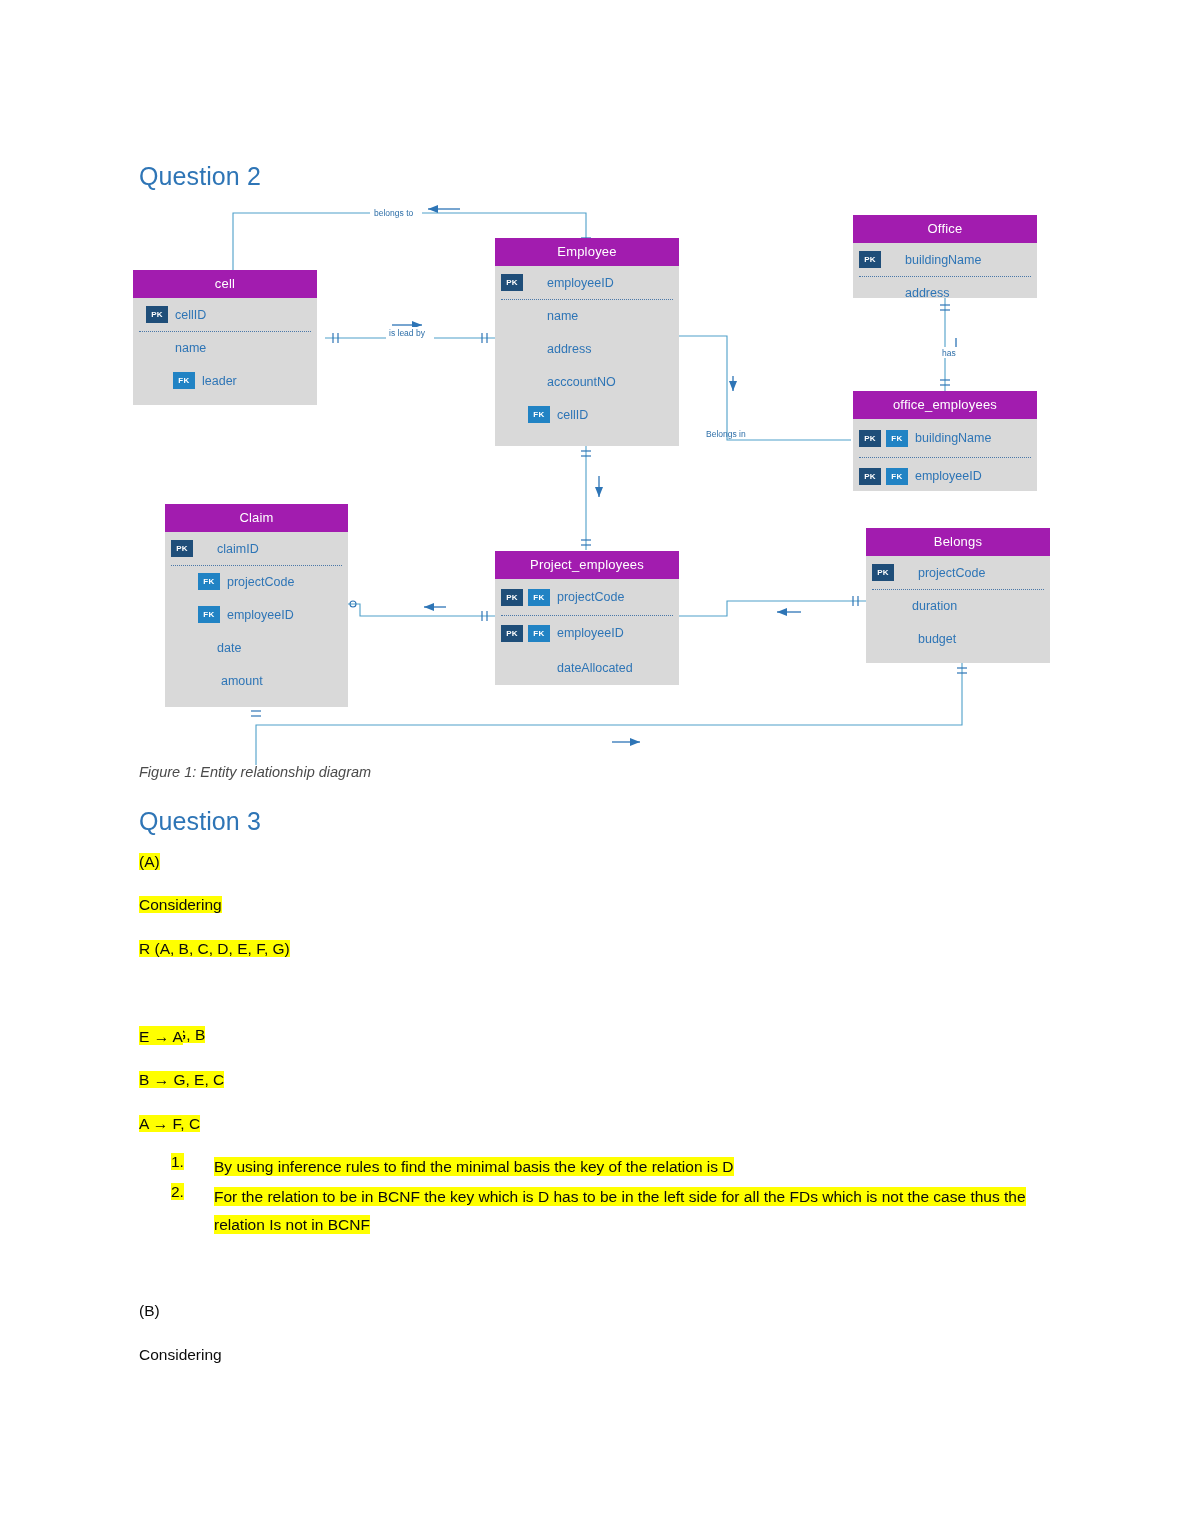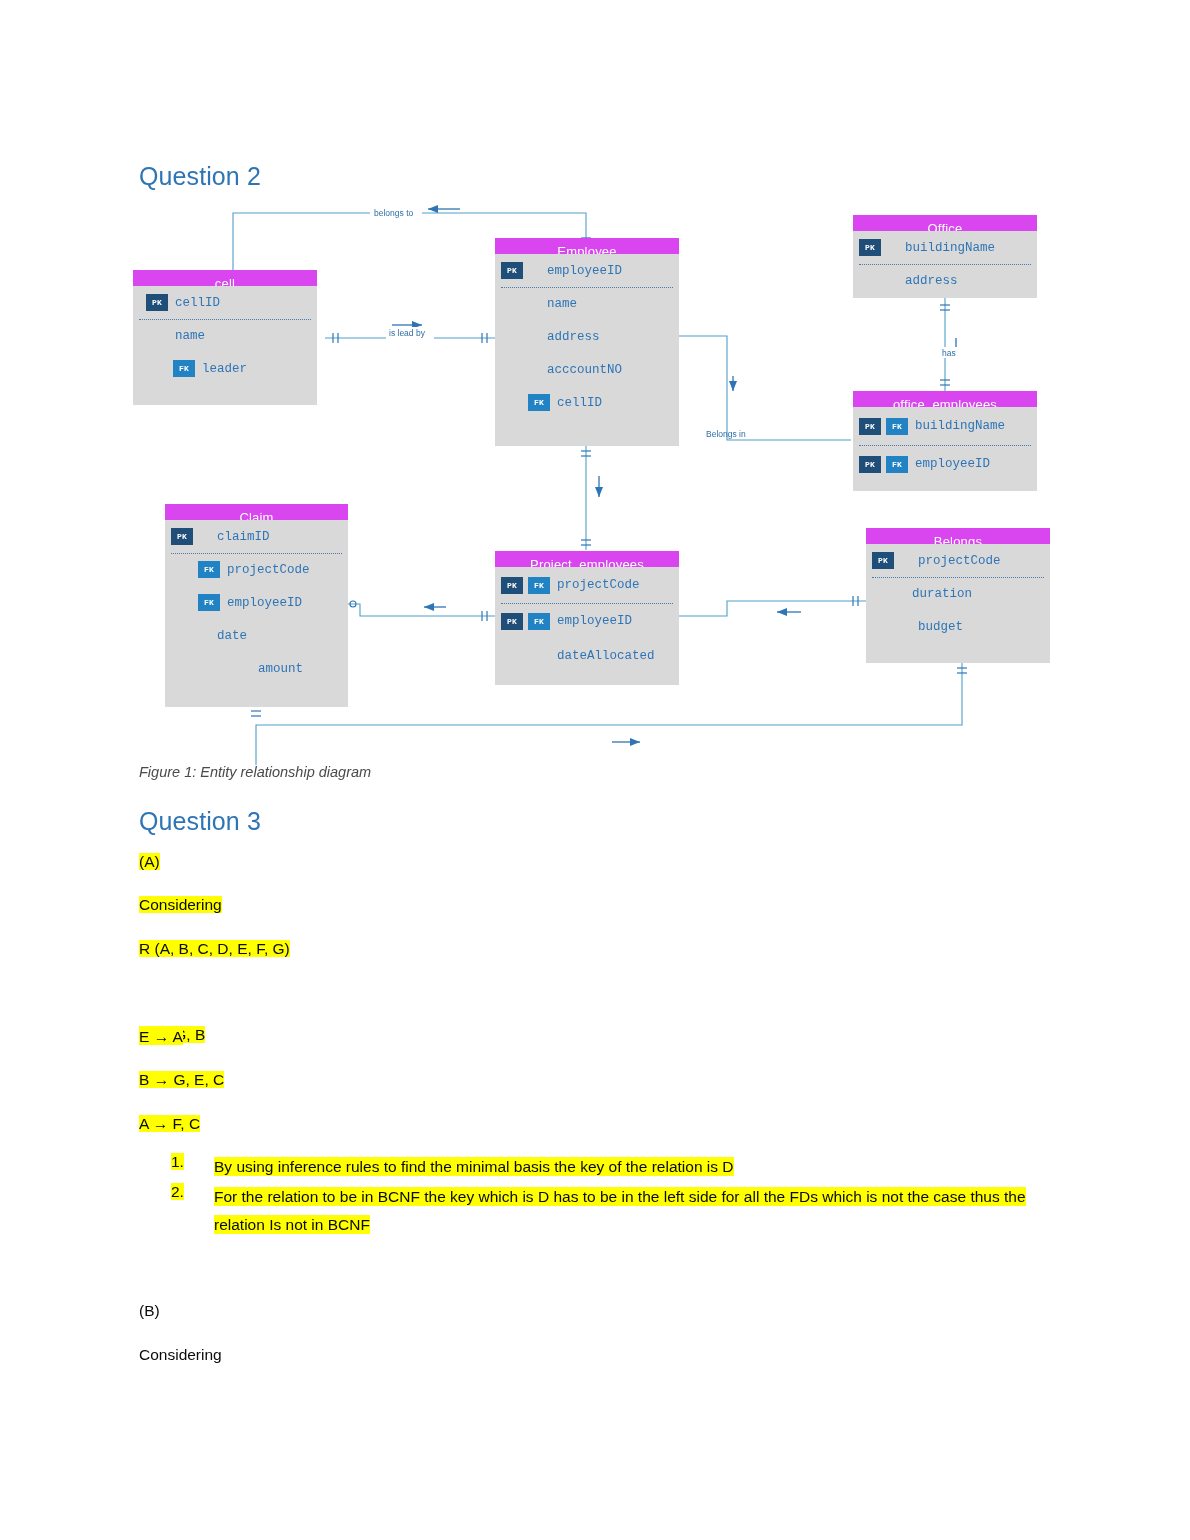--- a/index.html
+++ b/index.html
@@ -95,40 +95,39 @@
     width: 1190px;
     height: 570px;
   }
 
   .entity {
     position: absolute;
     box-sizing: border-box;
     background: #D9D9D9;
   }
   .entity-title {
-    background: #d946ef;
+    background: #a21caf;
     color: #ffffff;
     text-align: center;
     font-size: 13px;
     line-height: 28px;
-    height: 16px;
+    height: 28px;
     letter-spacing: 0.2px;
     white-space: nowrap;
     overflow: hidden;
   }
   .entity-body { position: relative; }
   .attr {
     position: relative;
     display: flex;
     align-items: center;
     height: 33px;
     font-size: 12.5px;
     color: #2E75B6;
     white-space: nowrap;
-    font-family: Liberation Mono, monospace;
   }
   .key-slot {
     width: 22px;
     height: 17px;
     flex: 0 0 22px;
     margin-right: 5px;
     font-size: 8px;
     font-weight: bold;
     color: #ffffff;
     display: flex;
@@ -339,21 +338,21 @@
         </div>
         <div class="attr" style="padding-left:6px;">
           <span class="key-slot empty"></span>
           <span class="key-slot fk">FK</span>
           <span class="attr-name">employeeID</span>
         </div>
         <div class="attr" style="padding-left:6px;">
           <span class="key-slot empty"></span>
           <span class="attr-name" style="padding-left:19px;">date</span>
         </div>
-        <div class="attr" style="padding-left:3px;gap:44px;">
+        <div class="attr" style="padding-left:10px;">
           <span class="key-slot empty"></span>
           <span class="attr-name" style="padding-left:19px;">amount</span>
         </div>
       </div>
     </div>
 
     <div class="entity" style="left:495px; top:356px; width:184px; height:134px;">
       <div class="entity-title">Project_employees</div>
       <div class="entity-body">
         <div class="attr" style="padding-left:6px; height:36px;">

